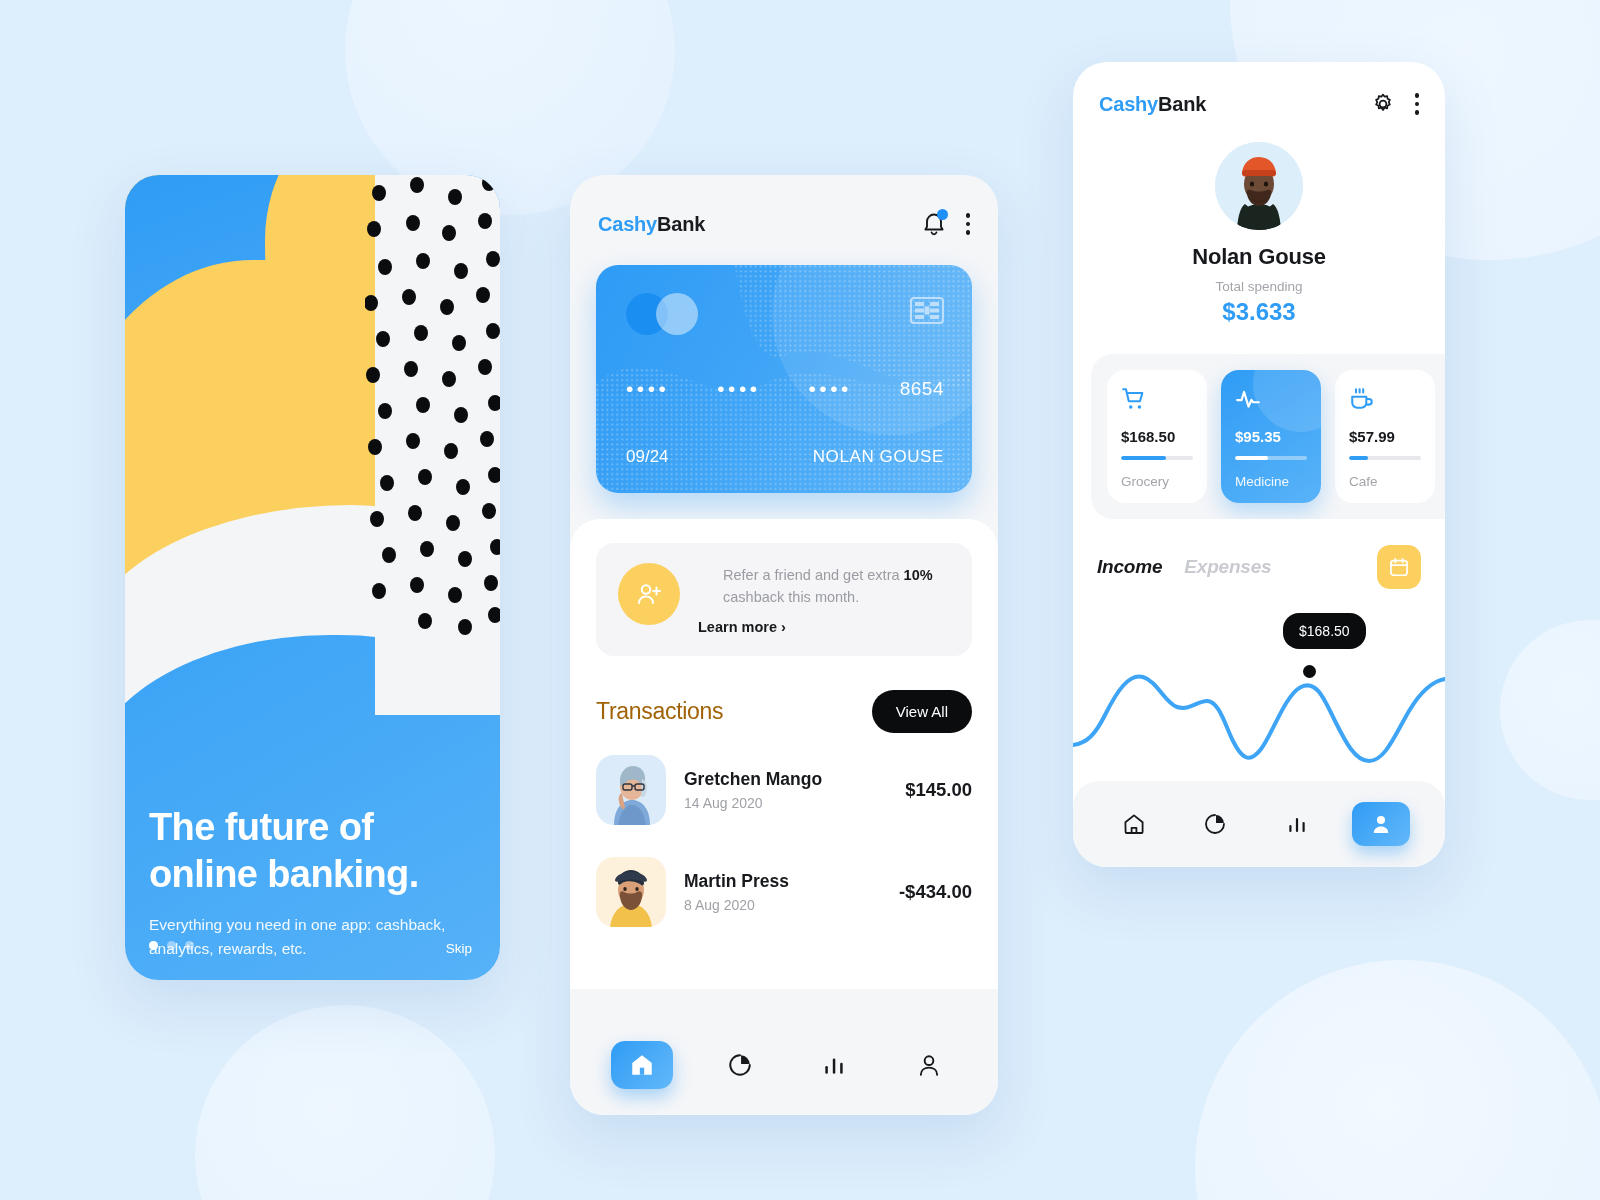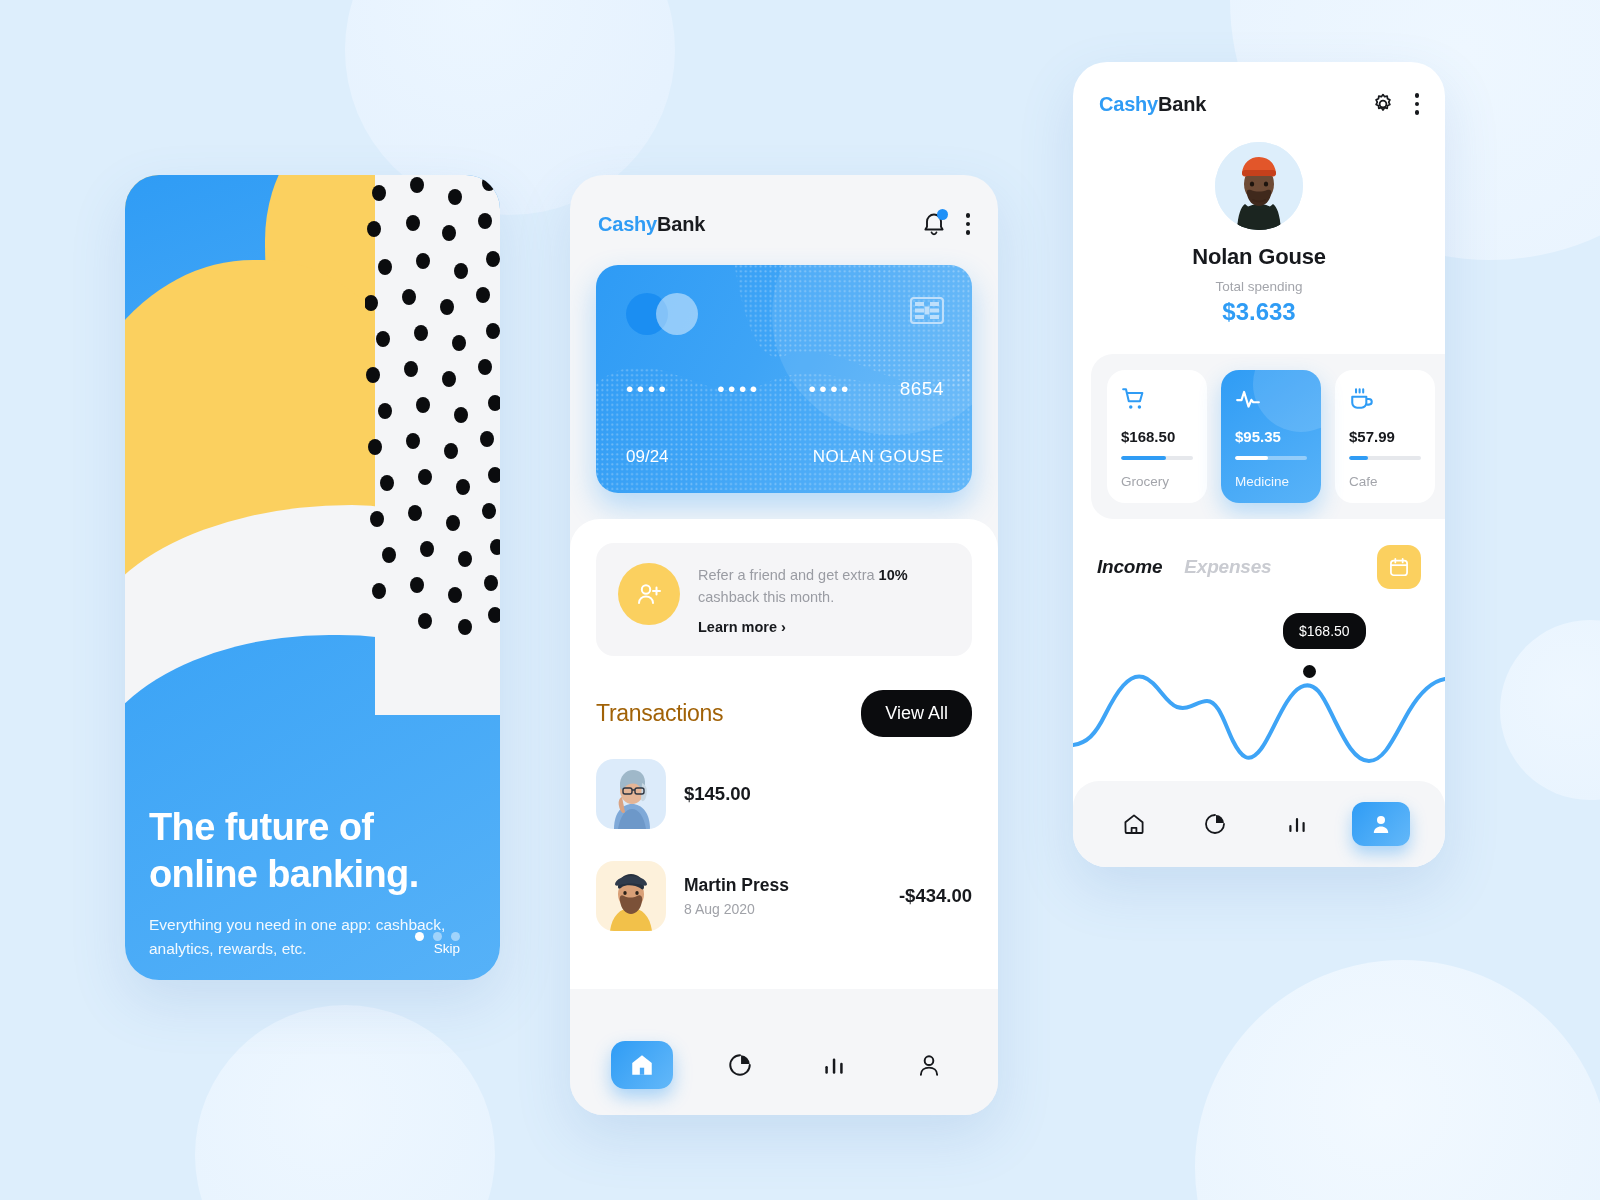--- a/index.html
+++ b/index.html
@@ -57,22 +57,22 @@
            background: #fbd05f; border-radius: 50%; }
   .ob-dot-sun2 { position: absolute; left: 285px; top: 605px; width: 58px; height: 58px;
            background: #fbd05f; border-radius: 50%; }
   .ob-dots-svg { position: absolute; right: 0; top: 0; width: 135px; height: 530px; }
 
   .ob-text { position: absolute; left: 24px; bottom: 0; width: 340px;
              padding: 0 0 19px 0; color: #fff; }
   .ob-h1 { font-size: 38px; font-weight: bold; line-height: 1.22; letter-spacing: -.6px;
            margin-bottom: 16px; }
   .ob-sub { font-size: 15.5px; line-height: 1.55; color: rgba(255,255,255,.93); }
-  .ob-footer { position: absolute; left: 24px; right: 40px; bottom: 24px;
-               display: flex; align-items: flex-end; justify-content: space-between; flex-direction: column; }
+  .ob-footer { position: absolute; left: 24px; right: 28px; bottom: 24px;
+               display: flex; align-items: flex-start; justify-content: space-between; }
   .ob-dots-row { display: flex; gap: 9px; align-items: center; }
   .ob-pdot { width: 9px; height: 9px; border-radius: 50%; background: rgba(255,255,255,.45); }
   .ob-pdot.active { background: #fff; }
   .ob-skip { color: #fff; font-size: 13.5px; }
 
   
   #phone2 { left: 570px; top: 175px; width: 428px; height: 940px;
             background: #f5f6f8; }
   .p2-head { display: flex; align-items: center; justify-content: space-between;
              padding: 36px 28px 0 28px; }
@@ -109,31 +109,31 @@
                color: #fff; font-size: 17px; }
   .cc-name { letter-spacing: .6px; }
 
   
   .panel { background: #fff; border-radius: 30px 30px 0 0; margin-top: 26px;
            padding: 24px 26px 0 26px; min-height: 470px; position: relative; }
   .refer { background: #f5f5f7; border-radius: 18px; padding: 20px 22px;
            display: flex; gap: 18px; align-items: flex-start; }
   .refer-ico { flex: 0 0 auto; width: 62px; height: 62px; border-radius: 50%;
                background: #fbd05f; display: flex; align-items: center; justify-content: center; }
-  .refer-txt { font-size: 14.5px; color: #9a9ca3; line-height: 1.5; padding-top: 2px; }
+  .refer-txt { font-size: 14.5px; color: #9a9ca3; line-height: 1.5; padding-top: 2px; margin-left: 25px; }
   .refer-txt b { color: #17191d; }
   .refer-more { display: inline-block; margin-top: 10px; color: #17191d;
                 font-weight: bold; font-size: 14.5px; }
 
   
   .tx-head { display: flex; align-items: center; justify-content: space-between;
              margin: 34px 0 6px 0; }
   .tx-title { font-size: 23px; font-weight: normal; color: #a16207; letter-spacing: -.3px; }
   .view-all { background: #0b0c0e; color: #fff; border: none; border-radius: 22px;
-              padding: 13px 24px; font-size: 18px; cursor: pointer;
+              padding: 13px 24px; font-size: 15px; cursor: pointer;
               font-family: "Liberation Sans", sans-serif; }
   .tx-row { display: flex; align-items: center; gap: 18px; padding: 16px 0; }
   .tx-ava { flex: 0 0 auto; width: 70px; height: 70px; border-radius: 18px; overflow: hidden;
             position: relative; }
   .tx-meta { flex: 1 1 auto; }
   .tx-name { font-size: 17.5px; font-weight: bold; color: #17191d; margin-bottom: 5px; }
   .tx-date { font-size: 14px; color: #a0a2a8; }
   .tx-amt { font-size: 18.5px; font-weight: bold; color: #17191d; white-space: nowrap; text-align: center; }
 
   
@@ -390,20 +390,24 @@
           <path d="M22 70c2-12 7-20 14-20s12 8 14 20z" fill="#6d98c9"></path>
           <ellipse cx="36" cy="31" rx="12" ry="14" fill="#e4b596"></ellipse>
           <path d="M24 28c-1-11 6-17 13-17s13 5 12 15c-1 6-4 4-6 1-3-4-11-3-14 1-2 3-4 4-5 0z" fill="#9fb8c9"></path>
           <path d="M46 24c5 2 6 8 4 14-1 4-4 6-5 2z" fill="#c8d7e2"></path>
           <path d="M26 38c-3 1-4 5-3 9 1 5 4 9 6 6z" fill="#d9a383"></path>
           <rect x="27" y="29" width="9" height="6" rx="2" fill="none" stroke="#2c3440" stroke-width="1.4"></rect>
           <rect x="39" y="29" width="9" height="6" rx="2" fill="none" stroke="#2c3440" stroke-width="1.4"></rect>
           <path d="M36 31h3" stroke="#2c3440" stroke-width="1.4"></path>
         </svg>
       </div>
+      <div class="tx-meta">
+        <div class="tx-name">Gretchen Mango</div>
+        <div class="tx-date">14 Aug 2020</div>
+      </div>
       <div class="tx-amt">$145.00</div>
     </div>
 
     <div class="tx-row">
       <div class="tx-ava">
         <svg width="70" height="70" viewBox="0 0 70 70">
           <rect width="70" height="70" fill="#fdf1db"></rect>
           <path d="M14 70c2-15 10-23 21-23s19 8 21 23z" fill="#f2c14a"></path>
           <ellipse cx="35" cy="33" rx="13" ry="15" fill="#d9a077"></ellipse>
           <path d="M24 40c1 8 6 13 11 13s10-5 11-13c1-5-2-7-5-5-4 2-9 2-13 0-3-2-5 0-4 5z" fill="#7b5138"></path>

